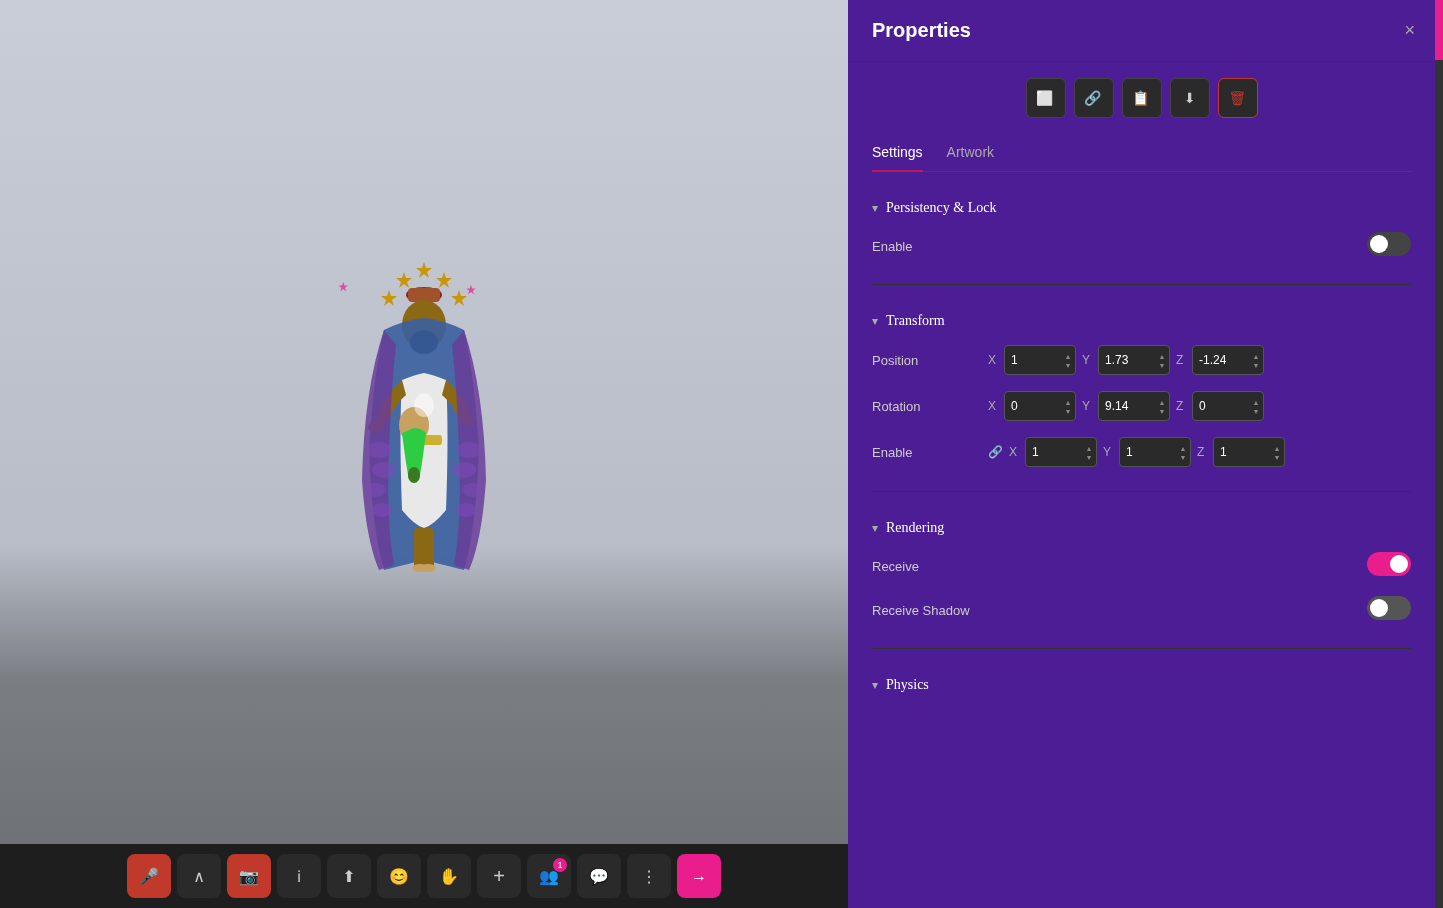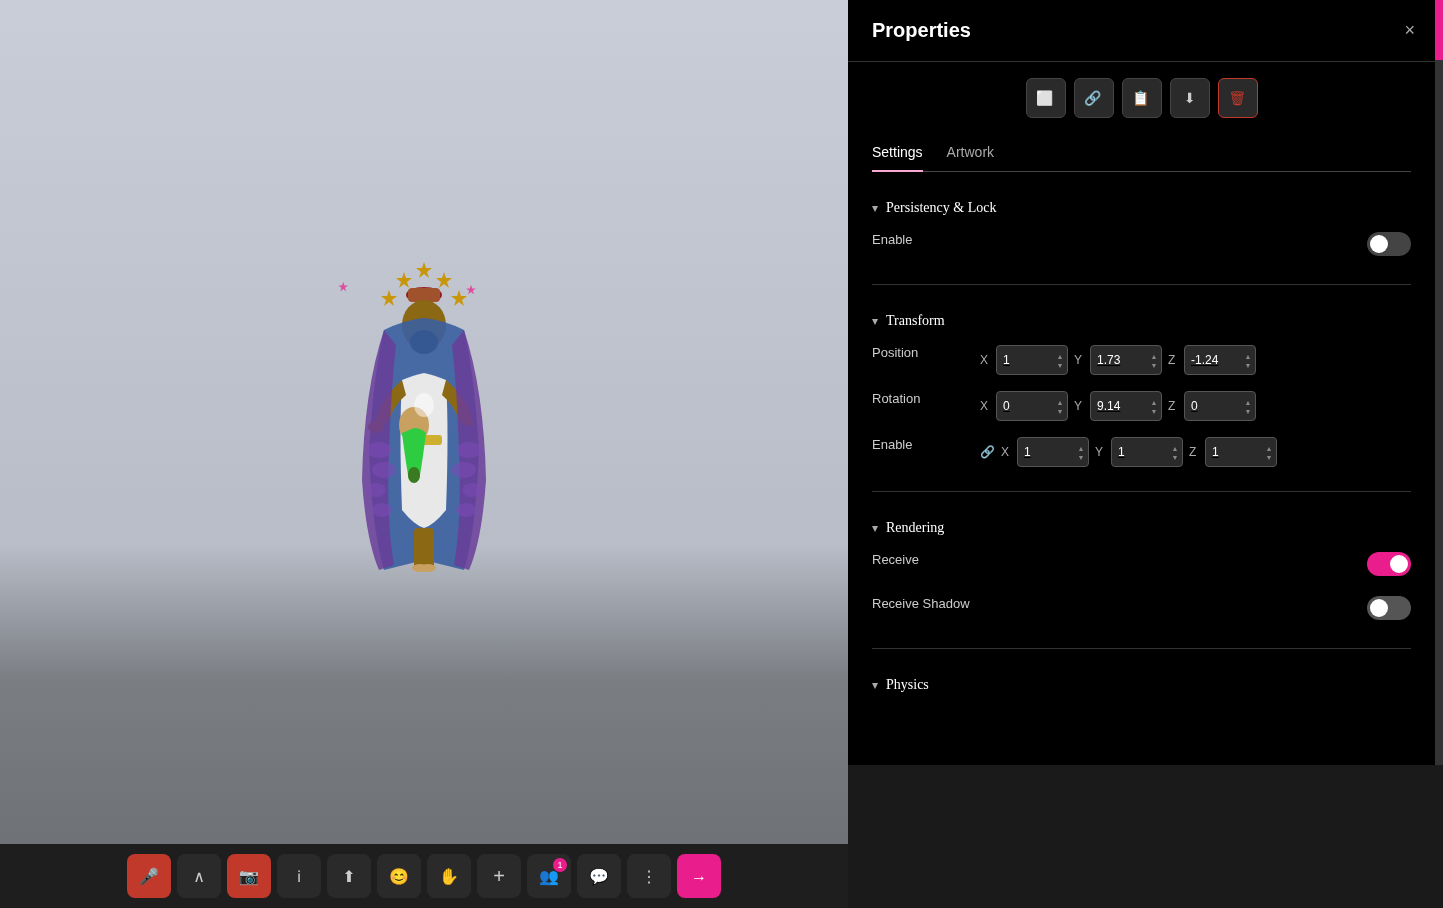--- a/index.html
+++ b/index.html
@@ -74,22 +74,22 @@
       font-size: 9px;
       color: white;
       display: flex;
       align-items: center;
       justify-content: center;
     }
 
     
     .properties-panel {
       width: 595px;
-      height: 765px;
-      background: #000000;
+      height: 908px;
+      background: #4c1d95;
       display: flex;
       flex-direction: column;
       position: relative;
       flex-shrink: 0;
     }
 
     .panel-header {
       display: flex;
       align-items: center;
       justify-content: space-between;
@@ -177,21 +177,21 @@
     .tab {
       padding: 10px 0;
       font-size: 14px;
       cursor: pointer;
       color: #aaa;
       border-bottom: 2px solid transparent;
       margin-bottom: -1px;
     }
     .tab.active {
       color: #fff;
-      border-bottom: 2px solid #f9a8d4;
+      border-bottom: 2px solid #be185d;
     }
 
     
     .section {
       margin-top: 20px;
     }
 
     .section-header {
       display: flex;
       align-items: center;
@@ -214,24 +214,23 @@
 
     .section-divider {
       height: 1px;
       background: #333;
       margin: 16px 0;
     }
 
     
     .prop-row {
       display: flex;
-      align-items: flex-start;
+      align-items: center;
       padding: 8px 0;
-      gap: 8px;
-      text-decoration: underline;
+      gap: 16px;
     }
 
     .prop-label {
       color: #ccc;
       font-size: 13px;
       min-width: 100px;
     }
 
     .prop-fields {
       display: flex;

